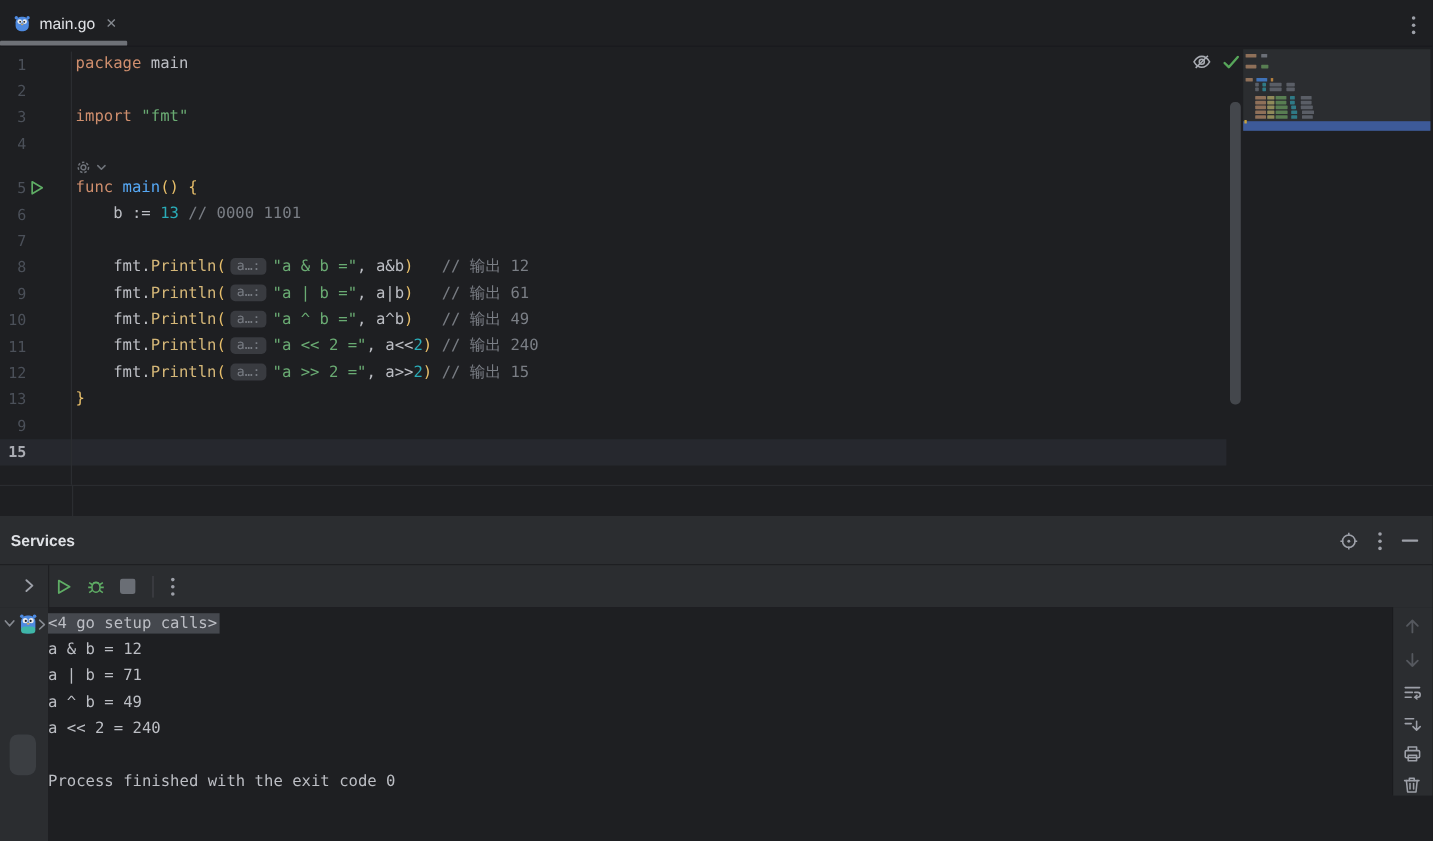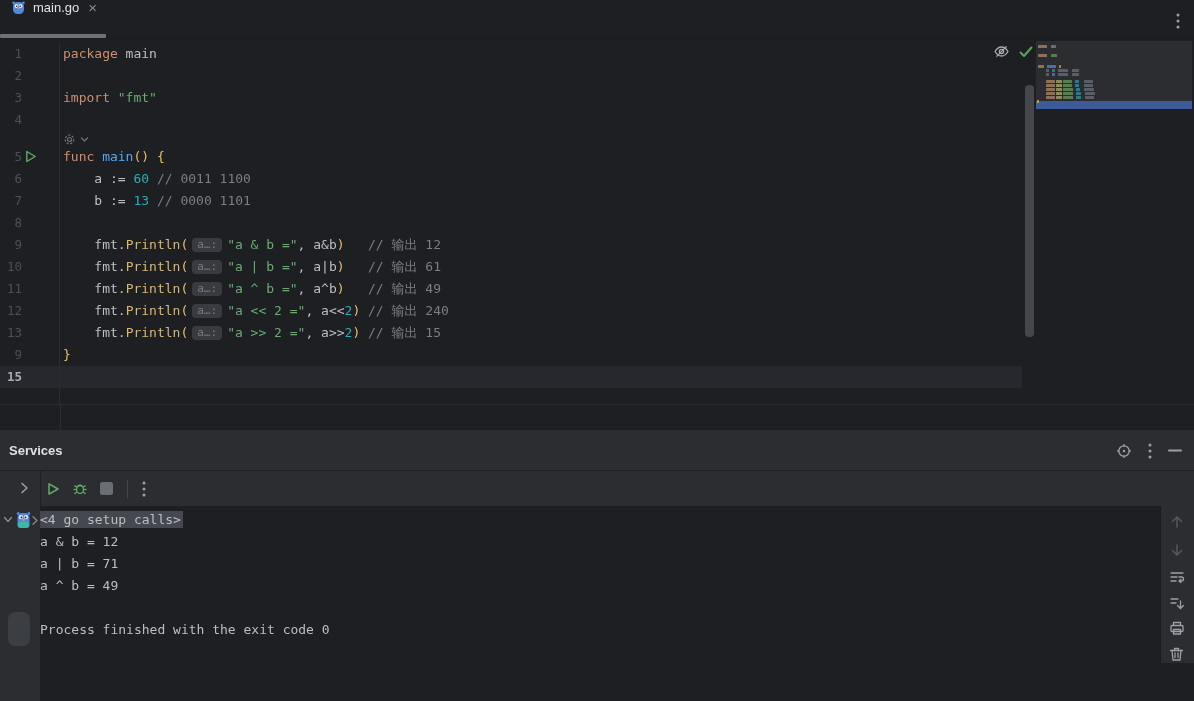--- a/index.html
+++ b/index.html
@@ -7,21 +7,21 @@
   #app {
     position:relative; width:1194px; height:701px; overflow:hidden;
     background:#1E1F22; font-family:"Liberation Sans", sans-serif;
     color:#BCBEC4; -webkit-font-smoothing:antialiased;
   }
 
   
   #tabbar { position:absolute; left:0; top:0; width:1194px; height:39px; background:#1E1F22; border-bottom:1px solid #1A1B1E; }
   #tab-main {
     position:absolute; left:0; top:0; height:38px; width:106px;
-    display:flex; align-items:flex-start; gap:7px; padding:0 10px 0 11px; cursor:pointer;
+    display:flex; align-items:center; gap:7px; padding:0 10px 0 11px; cursor:pointer;
   }
   #tab-underline { position:absolute; left:0; top:34px; width:106px; height:4px; background:#6E7177; border-radius:1px; }
   #tab-label { font-size:13px; color:#DFE1E5; }
   .tab-close { color:#868A91; font-size:15px; line-height:1; margin-left:2px; }
   #tabbar-kebab { position:absolute; right:14px; top:13px; }
 
   
   #editor { position:absolute; left:0; top:40px; width:1022px; height:390px; }
   #current-line-highlight { position:absolute; left:0; top:326px; width:1022px; height:22px; background:#26282E; }
   #gutter { position:absolute; left:0; top:3px; width:60px; border-right:1px solid #2B2D31; height:386px; }
@@ -173,21 +173,20 @@
         <div class="code-row"></div>
         <div class="code-row"><span style="color: rgb(207, 142, 109);">import</span><span style="color: rgb(106, 171, 115);"> "fmt"</span></div>
         <div class="code-row"></div>
         <div class="code-row inlay"><span><svg width="13" height="13" viewBox="0 0 13 13" fill="none" stroke="#6F737A" stroke-width="1.2">
               <circle cx="6.5" cy="6.5" r="2"></circle>
               <circle cx="6.5" cy="6.5" r="4.3" stroke-dasharray="2.1 1.6"></circle>
             </svg></span><span><svg width="9" height="7" viewBox="0 0 9 7" fill="none" stroke="#6F737A" stroke-width="1.3" stroke-linecap="round" stroke-linejoin="round">
               <path d="M1.5 2 L4.5 5 L7.5 2"></path>
             </svg></span></div>
         <div class="code-row"><span style="color: rgb(207, 142, 109);">func</span><span style="color: rgb(188, 190, 196);"> </span><span style="color: rgb(86, 168, 245);">main</span><span style="color: rgb(232, 191, 106);">() {</span></div>
-        <div class="code-row"><span style="color: rgb(188, 190, 196);">    a := </span><span style="color: rgb(42, 172, 184);">60</span><span style="color: rgb(188, 190, 196);"> </span><span style="color: rgb(122, 126, 133);">// 0011 1100</span></div>
         <div class="code-row"><span style="color: rgb(188, 190, 196);">    b := </span><span style="color: rgb(42, 172, 184);">13</span><span style="color: rgb(188, 190, 196);"> </span><span style="color: rgb(122, 126, 133);">// 0000 1101</span></div>
         <div class="code-row"></div>
         <div class="code-row"><span style="color: rgb(188, 190, 196);">    fmt.</span><span style="color: rgb(213, 183, 120);">Println</span><span style="color: rgb(232, 191, 106);">(</span><span class="chip">a…:</span><span style="color: rgb(106, 171, 115);">"a &amp; b ="</span><span style="color: rgb(188, 190, 196);">, a&amp;b</span><span style="color: rgb(232, 191, 106);">)</span><span style="color: rgb(188, 190, 196);">   </span><span style="color: rgb(122, 126, 133);">// 输出 12</span></div>
         <div class="code-row"><span style="color: rgb(188, 190, 196);">    fmt.</span><span style="color: rgb(213, 183, 120);">Println</span><span style="color: rgb(232, 191, 106);">(</span><span class="chip">a…:</span><span style="color: rgb(106, 171, 115);">"a | b ="</span><span style="color: rgb(188, 190, 196);">, a|b</span><span style="color: rgb(232, 191, 106);">)</span><span style="color: rgb(188, 190, 196);">   </span><span style="color: rgb(122, 126, 133);">// 输出 61</span></div>
         <div class="code-row"><span style="color: rgb(188, 190, 196);">    fmt.</span><span style="color: rgb(213, 183, 120);">Println</span><span style="color: rgb(232, 191, 106);">(</span><span class="chip">a…:</span><span style="color: rgb(106, 171, 115);">"a ^ b ="</span><span style="color: rgb(188, 190, 196);">, a^b</span><span style="color: rgb(232, 191, 106);">)</span><span style="color: rgb(188, 190, 196);">   </span><span style="color: rgb(122, 126, 133);">// 输出 49</span></div>
         <div class="code-row"><span style="color: rgb(188, 190, 196);">    fmt.</span><span style="color: rgb(213, 183, 120);">Println</span><span style="color: rgb(232, 191, 106);">(</span><span class="chip">a…:</span><span style="color: rgb(106, 171, 115);">"a &lt;&lt; 2 ="</span><span style="color: rgb(188, 190, 196);">, a&lt;&lt;</span><span style="color: rgb(42, 172, 184);">2</span><span style="color: rgb(232, 191, 106);">)</span><span style="color: rgb(188, 190, 196);"> </span><span style="color: rgb(122, 126, 133);">// 输出 240</span></div>
         <div class="code-row"><span style="color: rgb(188, 190, 196);">    fmt.</span><span style="color: rgb(213, 183, 120);">Println</span><span style="color: rgb(232, 191, 106);">(</span><span class="chip">a…:</span><span style="color: rgb(106, 171, 115);">"a &gt;&gt; 2 ="</span><span style="color: rgb(188, 190, 196);">, a&gt;&gt;</span><span style="color: rgb(42, 172, 184);">2</span><span style="color: rgb(232, 191, 106);">)</span><span style="color: rgb(188, 190, 196);"> </span><span style="color: rgb(122, 126, 133);">// 输出 15</span></div>
         <div class="code-row"><span style="color: rgb(232, 191, 106);">}</span></div>
         <div class="code-row"></div>
       </div>
@@ -352,20 +351,21 @@
         </svg>
     </span>
     <div id="rail-scroll-thumb"></div>
   </div>
 
   <div id="console">
       <div class="console-line"><span class="fold">&lt;4 go setup calls&gt;</span></div>
       <div class="console-line">a &amp; b = 12</div>
       <div class="console-line">a | b = 71</div>
       <div class="console-line">a ^ b = 49</div>
+      <div class="console-line">a &lt;&lt; 2 = 240</div>
       <div class="console-line"></div>
       <div class="console-line">Process finished with the exit code 0</div>
     </div>
 
   <div id="right-rail">
     <span class="icon-btn" style="top:8px;">
       <svg width="16" height="16" viewBox="0 0 16 16" fill="none" stroke="#55585E" stroke-width="1.5" stroke-linecap="round" stroke-linejoin="round">
           <path d="M8 13 L8 3 M3.5 7.5 L8 3 L12.5 7.5"></path>
         </svg>
     </span>

